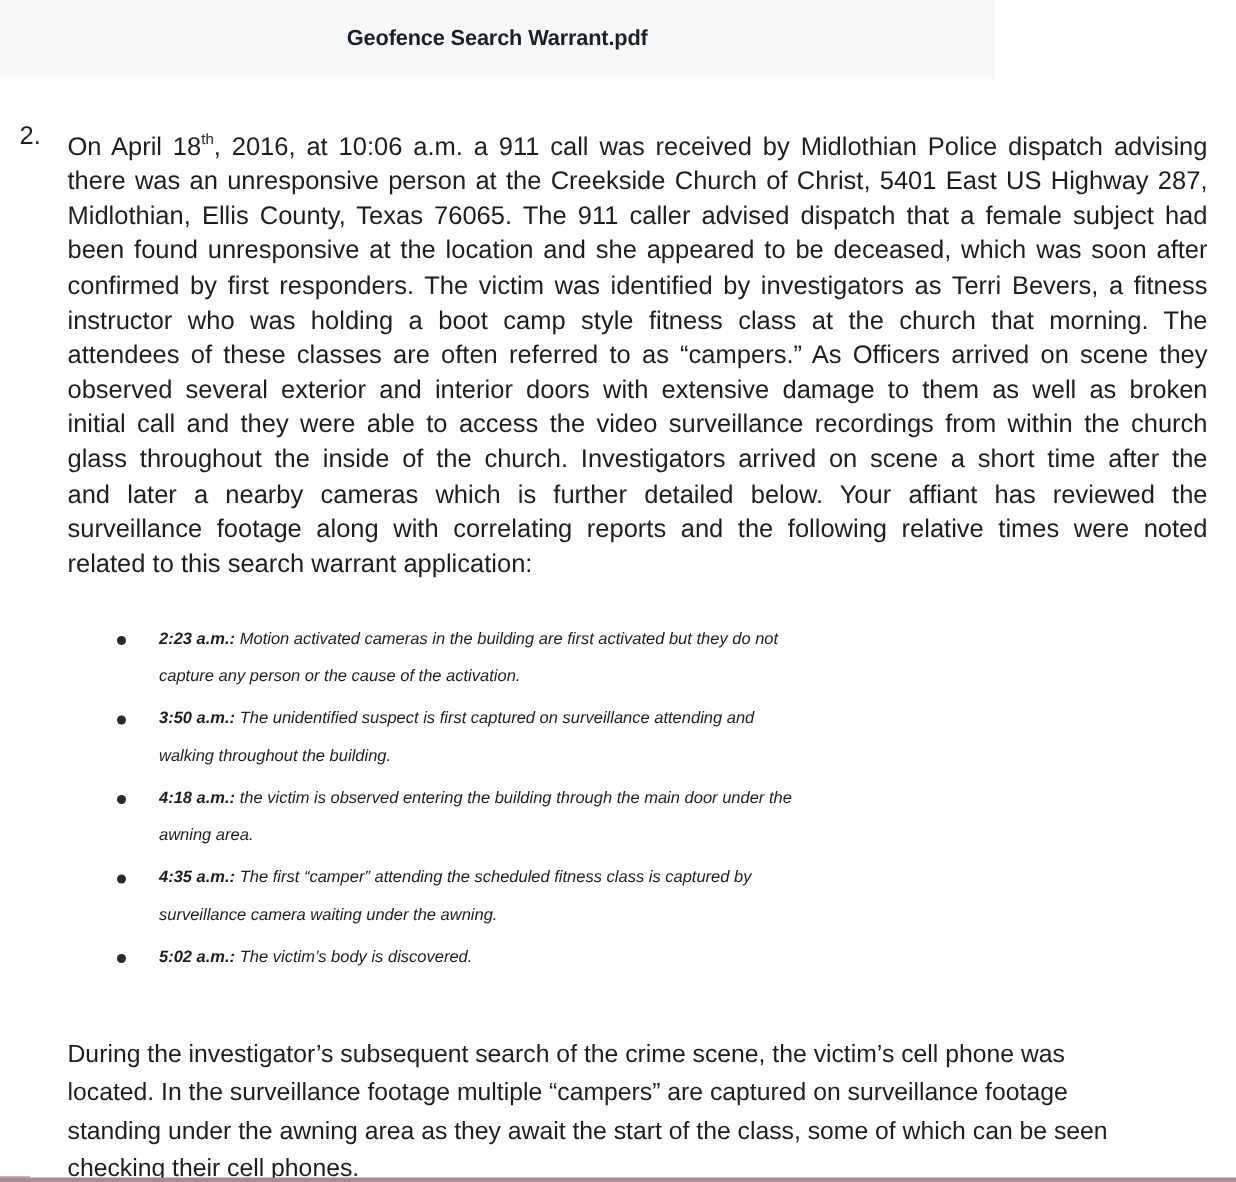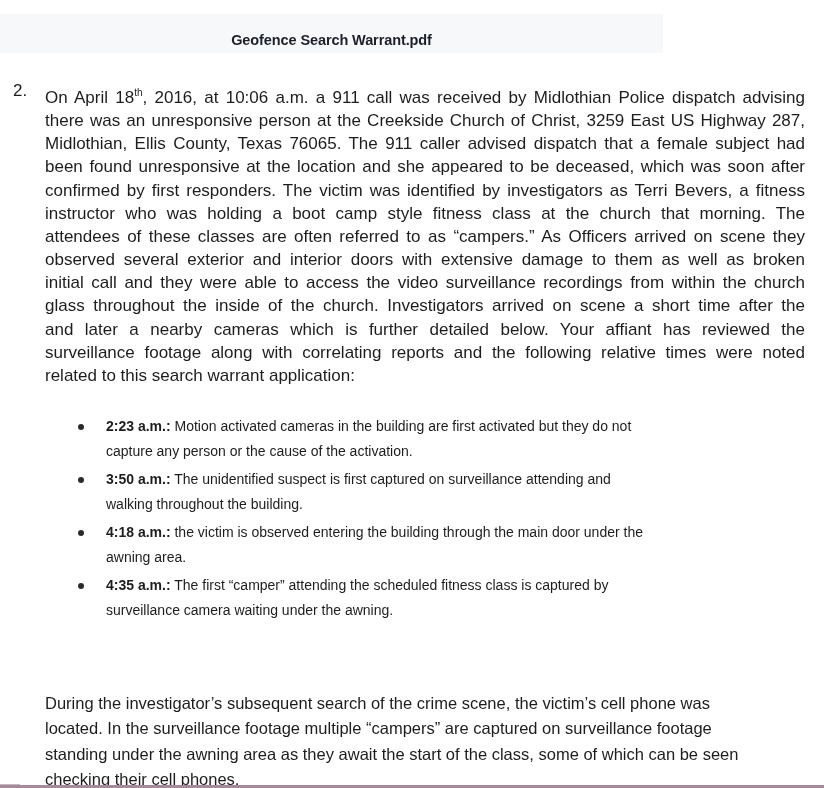--- a/index.html
+++ b/index.html
@@ -10,21 +10,21 @@
     overflow: hidden;
     background: #ffffff;
   }
   body {
     position: relative;
     font-family: "Liberation Sans", "DejaVu Sans", sans-serif;
     color: #1c1c1c;
   }
   .titlebar {
     position: absolute;
-    left: 0; top: 14px;
+    left: 0; top: 0;
     width: 663px;
     height: 53px;
     background: #f7f8fa;
     display: flex;
     align-items: center;
     justify-content: center;
   }
   .titlebar .title {
     font-family: "Liberation Sans", sans-serif;
     font-weight: bold;
@@ -79,23 +79,24 @@
   .bullets {
     position: absolute;
     left: 0;
     top: 414px;
     width: 824px;
   }
   .bullet-item {
     position: relative;
     margin-left: 106px;
     width: 700px;
-    font-size: 14px;
+    font-size: 11px;
     line-height: 25px;
     margin-bottom: 3px;
+    font-style: italic;
   }
   .bullet-item .dot {
     position: absolute;
     left: -28px;
     top: 10px;
     width: 6px;
     height: 6px;
     border-radius: 50%;
     background: #2a2a2a;
   }
@@ -137,21 +138,21 @@
 <div class="titlebar">
   <span class="title">Geofence Search Warrant.pdf</span>
 </div>
 
 <div class="page"></div>
 
 <div class="doc-text para-num">2.</div>
 
 <div class="doc-text para1">
   <span class="line"><span>On April 18</span><sup>th</sup><span>, 2016, at 10:06 a.m. a 911 call was received by Midlothian Police dispatch advising</span></span>
-  <span class="line">there was an unresponsive person at the Creekside Church of Christ, 3259 East US Highway 287,</span>
+  <span class="line">there was an unresponsive person at the Creekside Church of Christ, 5401 East US Highway 287,</span>
   <span class="line">Midlothian, Ellis County, Texas 76065. The 911 caller advised dispatch that a female subject had</span>
   <span class="line">been found unresponsive at the location and she appeared to be deceased, which was soon after</span>
   <span class="line">confirmed by first responders. The victim was identified by investigators as Terri Bevers, a fitness</span>
   <span class="line">instructor who was holding a boot camp style fitness class at the church that morning. The</span>
   <span class="line">attendees of these classes are often referred to as “campers.”  As Officers arrived on scene they</span>
   <span class="line">observed several exterior and interior doors with extensive damage to them as well as broken</span>
   <span class="line">initial call and they were able to access the video surveillance recordings from within the church</span>
   <span class="line">glass throughout the inside of the church. Investigators arrived on scene a short time after the</span>
   <span class="line">and later a nearby cameras which is further detailed below. Your affiant has reviewed the</span>
   <span class="line">surveillance footage along with correlating reports and the following relative times were noted</span>
@@ -172,20 +173,24 @@
   <div class="bullet-item">
     <span class="dot"></span>
     <span class="time">4:18 a.m.:</span><span> the victim is observed entering the building through the main door under the</span><br>
     <span>awning area.</span>
   </div>
   <div class="bullet-item">
     <span class="dot"></span>
     <span class="time">4:35 a.m.:</span><span> The first “camper” attending the scheduled fitness class is captured by</span><br>
     <span>surveillance camera waiting under the awning.</span>
   </div>
+  <div class="bullet-item">
+    <span class="dot"></span>
+    <span class="time">5:02 a.m.:</span><span> The victim’s body is discovered.</span>
+  </div>
 </div>
 
 <div class="doc-text para2">
   <span class="line">During the investigator’s subsequent search of the crime scene, the victim’s cell phone was</span>
   <span class="line">located. In the surveillance footage multiple “campers” are captured on surveillance footage</span>
   <span class="line">standing under the awning area as they await the start of the class, some of which can be seen</span>
   <span class="line">checking their cell phones.</span>
 </div>
 
 <div class="bottom-rule-left"></div>

